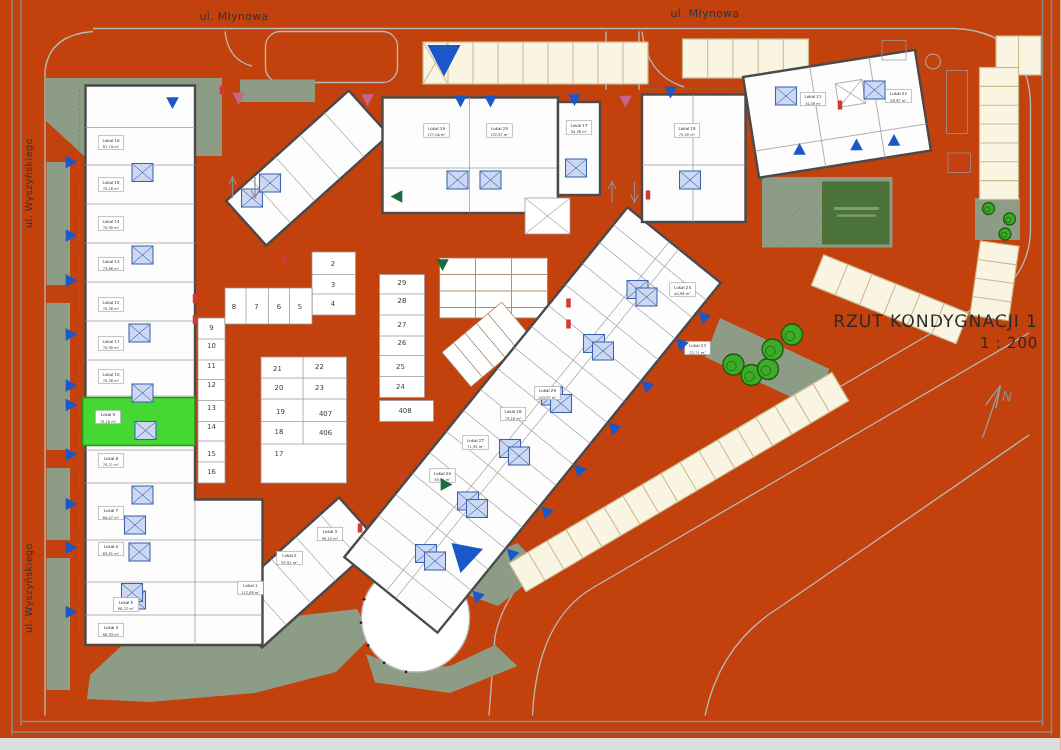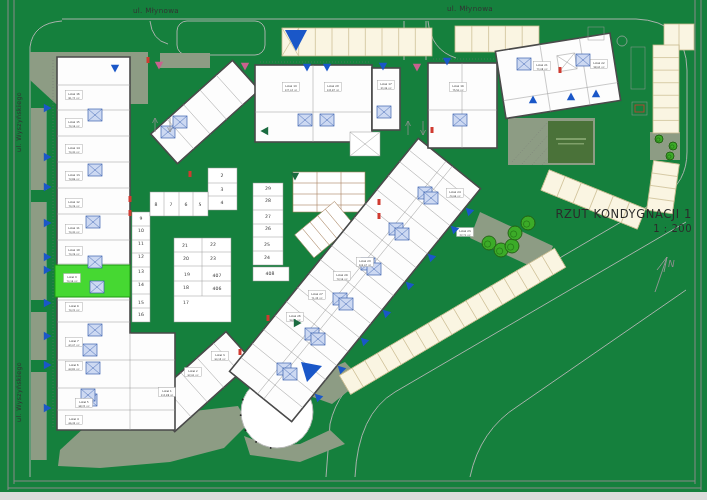--- a/index.html
+++ b/index.html
@@ -1,16 +1,16 @@
 <!DOCTYPE html>
 <html><head>
 <meta charset="utf-8">
 <style>
   html,body{margin:0;padding:0;background:#fff;}
-  #page{position:relative;width:707px;height:500px;background:#15803d;overflow:hidden;
+  #page{position:relative;width:707px;height:500px;background:#c2410c;overflow:hidden;
         font-family:"DejaVu Sans", sans-serif;}
   svg{display:block;}
   .pnum{font-size:4.6px;fill:#3a3a3a;text-anchor:middle;font-family:"DejaVu Sans",sans-serif;}
   .uname{font-size:2.7px;fill:#333;text-anchor:middle;font-family:"DejaVu Sans",sans-serif;}
   .uarea{font-size:2.4px;fill:#444;text-anchor:middle;font-family:"DejaVu Sans",sans-serif;}
   .ubox{fill:#ffffff;stroke:#9a9a9a;stroke-width:0.4;}
   .street{font-size:7.2px;fill:#333;text-anchor:middle;letter-spacing:0.3px;}
   .title{font-size:11.5px;fill:#2b2b2b;text-anchor:end;letter-spacing:0.6px;}
   .scale{font-size:10px;fill:#2b2b2b;text-anchor:end;letter-spacing:0.5px;}
   .north{font-size:9px;fill:#8d8d8d;font-style:italic;}

